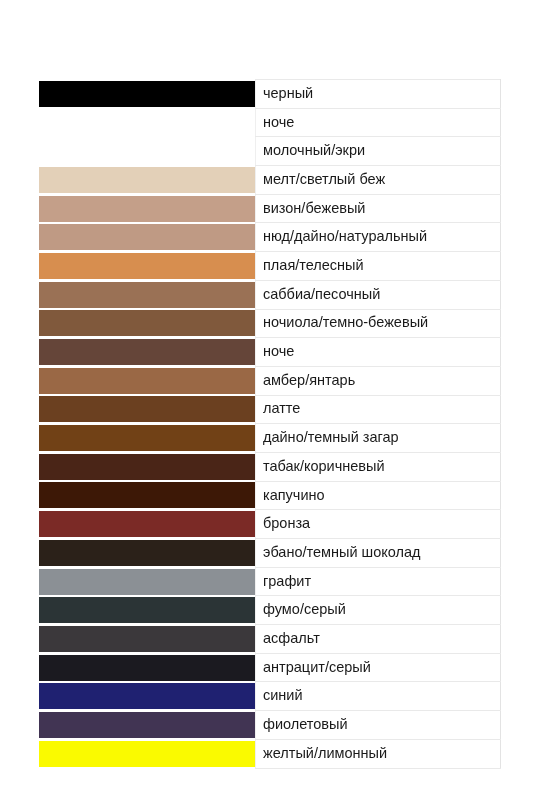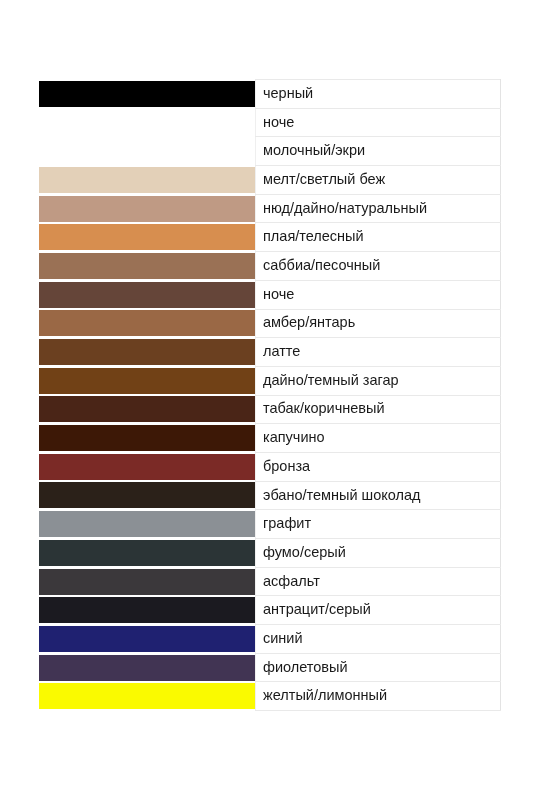--- a/index.html
+++ b/index.html
@@ -83,35 +83,47 @@
           <td class="label-cell">молочный/экри</td>
         </tr>
         <tr>
           <td class="swatch-cell">
             <span class="swatch" style="background-color: rgb(227, 208, 184);"></span>
           </td>
           <td class="label-cell">мелт/светлый беж</td>
         </tr>
         <tr>
           <td class="swatch-cell">
+            <span class="swatch" style="background-color: rgb(196, 159, 137);"></span>
+          </td>
+          <td class="label-cell">визон/бежевый</td>
+        </tr>
+        <tr>
+          <td class="swatch-cell">
             <span class="swatch" style="background-color: rgb(191, 154, 132);"></span>
           </td>
           <td class="label-cell">нюд/дайно/натуральный</td>
         </tr>
         <tr>
           <td class="swatch-cell">
             <span class="swatch" style="background-color: rgb(215, 142, 79);"></span>
           </td>
           <td class="label-cell">плая/телесный</td>
         </tr>
         <tr>
           <td class="swatch-cell">
             <span class="swatch" style="background-color: rgb(154, 113, 85);"></span>
           </td>
           <td class="label-cell">саббиа/песочный</td>
+        </tr>
+        <tr>
+          <td class="swatch-cell">
+            <span class="swatch" style="background-color: rgb(128, 89, 60);"></span>
+          </td>
+          <td class="label-cell">ночиола/темно-бежевый</td>
         </tr>
         <tr>
           <td class="swatch-cell">
             <span class="swatch" style="background-color: rgb(101, 69, 57);"></span>
           </td>
           <td class="label-cell">ноче</td>
         </tr>
         <tr>
           <td class="swatch-cell">
             <span class="swatch" style="background-color: rgb(154, 104, 69);"></span>

